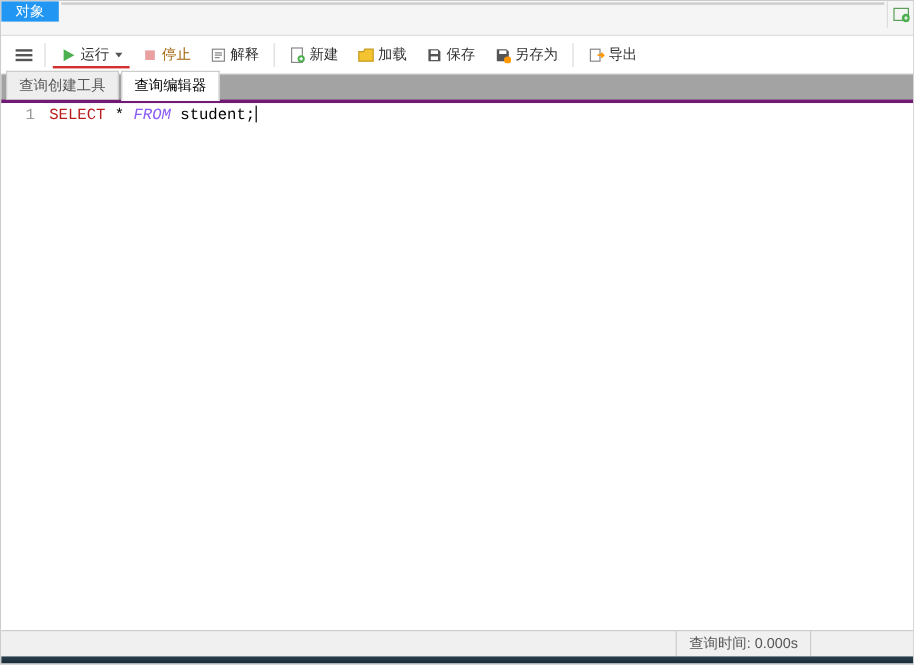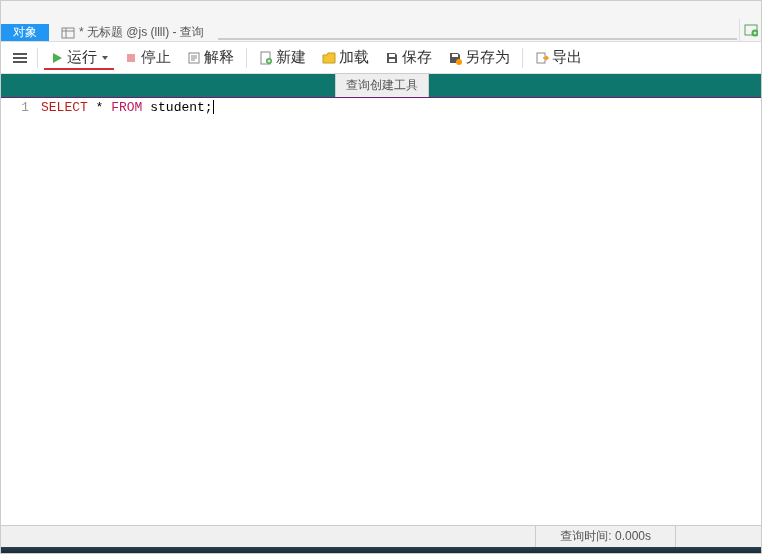--- a/index.html
+++ b/index.html
@@ -9,24 +9,24 @@
       background: #fff;
       width: 762px;
       height: 554px;
       overflow: hidden;
       display: flex;
       flex-direction: column;
       border: 1px solid #ccc;
     }
     
     .tab-bar {
-      height: 41px;
+      height: 29px;
       background: #f5f5f5;
       display: flex;
-      align-items: flex-end;
+      align-items: flex-start;
       border-bottom: 1px solid #ddd;
     }
     .tab {
       padding: 0 12px;
       display: flex;
       align-items: center;
       gap: 4px;
       cursor: pointer;
     }
     .tab.active {
@@ -65,23 +65,23 @@
       gap: 4px;
       border-bottom: 1px solid #e0e0e0;
     }
     .tb-btn {
       display: flex;
       align-items: center;
       gap: 3px;
       padding: 3px 6px;
       cursor: pointer;
       color: #333;
-      font-size: 15px;
-    }
-    .tb-btn.disabled { color: #404040; cursor: default; }
+      font-size: 12px;
+    }
+    .tb-btn.disabled { color: #a16207; cursor: default; }
     .tb-sep {
       width: 1px;
       height: 20px;
       background: #ddd;
       margin: 0 2px;
     }
     .hamburger {
       display: flex;
       flex-direction: column;
       gap: 2px;
@@ -93,26 +93,25 @@
       height: 2px;
       background: #555;
     }
     .run-highlight {
       border-bottom: 2px solid #d32f2f;
       padding-bottom: 1px;
     }
     
     .sub-tabs {
       display: flex;
-      background: #0f766e;
-      border-bottom: 1px solid #701a75;
+      background: #a3a3a3;
+      border-bottom: 3px solid #701a75;
       padding-left: 4px;
       height: 24px;
       align-items: flex-end;
-      justify-content: center;
     }
     .sub-tab {
       padding: 3px 10px;
       border: 1px solid #ccc;
       border-bottom: none;
       background: #eee;
       cursor: pointer;
       margin-right: 2px;
       font-size: 12px;
       color: #555;
@@ -141,21 +140,21 @@
       background: #fff;
       user-select: none;
     }
     .code {
       flex: 1;
       padding: 2px 0 0 4px;
       white-space: pre;
       position: relative;
     }
     .kw-select { color: #b91c1c; }
-    .kw-from { color: #be185d; }
+    .kw-from { color: #8b5cf6; font-style: italic; }
     .cursor {
       display: inline-block;
       width: 1px;
       height: 14px;
       background: #000;
       vertical-align: middle;
       position: relative;
       top: -1px;
     }
     
@@ -165,21 +164,21 @@
       border-top: 1px solid #ccc;
       display: flex;
       align-items: center;
       justify-content: flex-end;
       padding: 0 6px;
       font-size: 12px;
       color: #555;
     }
     .status-cell {
       border-left: 1px solid #ccc;
-      padding: 0 24px;
+      padding: 0 10px;
       height: 100%;
       display: flex;
       align-items: center;
       text-align: right;
     }
     .bottom-gradient {
       height: 6px;
       background: linear-gradient(to bottom, #2a4050, #1a2a36);
     }
     
@@ -191,30 +190,20 @@
       border-top: 4px solid #555;
       margin-left: 2px;
     }
   </style>
 </head>
 <body>
 
 <div class="tab-bar">
   <div class="tab active">
     <span>对象</span>
-  </div>
-  <div class="tab secondary">
-    <span class="ico">
-      <svg viewBox="0 0 14 14">
-          <rect x="1" y="2" width="12" height="10" fill="none" stroke="#888" stroke-width="1"></rect>
-          <line x1="1" y1="5" x2="13" y2="5" stroke="#888"></line>
-          <line x1="5" y1="2" x2="5" y2="12" stroke="#888"></line>
-        </svg>
-    </span>
-    <span>* 无标题 @js (llll) - 查询</span>
   </div>
   <div class="search-area"></div>
   <div class="search-add-icon">
     <svg viewBox="0 0 14 14" width="14" height="14">
         <rect x="1" y="2" width="12" height="10" fill="none" stroke="#5a9e5a" stroke-width="1"></rect>
         <circle cx="11" cy="10" r="3.5" fill="#4caf50"></circle>
         <line x1="11" y1="8.5" x2="11" y2="11.5" stroke="#fff" stroke-width="1"></line>
         <line x1="9.5" y1="10" x2="12.5" y2="10" stroke="#fff" stroke-width="1"></line>
       </svg>
   </div>
@@ -315,20 +304,23 @@
         </svg>
     </span>
     <span>导出</span>
   </div>
 </div>
 
 <div class="sub-tabs">
   <div class="sub-tab">
     <span>查询创建工具</span>
   </div>
+  <div class="sub-tab active">
+    <span>查询编辑器</span>
+  </div>
 </div>
 
 <div class="editor">
   <div class="gutter">
     <div>1</div>
   </div>
   <div class="code"><span class="kw-select">SELECT</span><span> * </span><span class="kw-from">FROM</span><span> student;</span><span class="cursor"></span></div>
 </div>
 
 <div class="status-bar">

